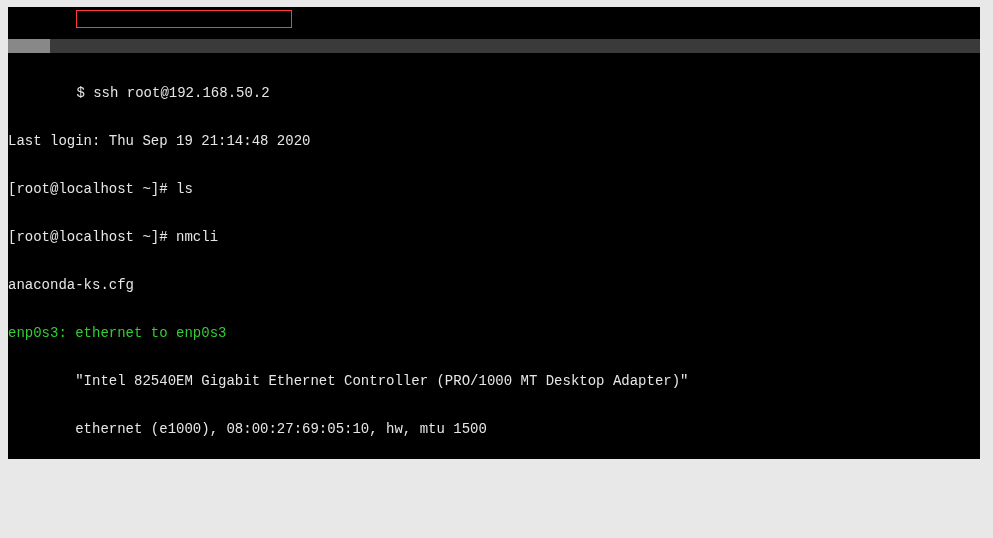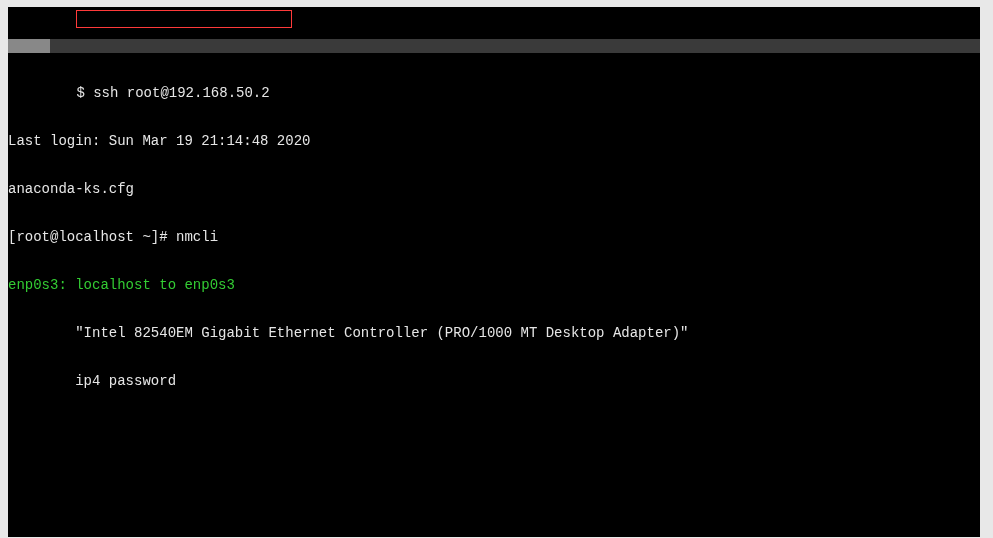--- a/index.html
+++ b/index.html
@@ -10,21 +10,21 @@
     line-height: 16px;
     width: 993px;
     height: 538px;
     overflow: hidden;
     position: relative;
   }
   .terminal {
     background: #000000;
     color: #dcdcdc;
     width: 972px;
-    height: 530px;
+    height: 452px;
     position: absolute;
     top: 7px;
     left: 8px;
     padding: 0;
     white-space: pre;
     overflow: hidden;
   }
   .line { min-height: 16px; }
   .green { color: #33cc33; }
   .white { color: #e6e6e6; }
@@ -51,25 +51,27 @@
   }
 </style>
 </head>
 <body>
 
 <div class="terminal">
   <div class="titlebar">
     <div class="titlebar-grey"></div>
   </div>
   <div class="line"><span class="white"> </span><span class="white" style="padding-left:60px;">$ ssh root@192.168.50.2</span></div>
-  <div class="line white">Last login: Sun Mar 19 21:14:48 2020</div>
+  <div class="line white">Last login: Thu Sep 19 21:14:48 2020</div>
+  <div class="line white">[root@localhost ~]# ls</div>
+  <div class="line white">[root@localhost ~]# nmcli</div>
   <div class="line white">anaconda-ks.cfg</div>
-  <div class="line white">[root@localhost ~]# nmcli</div>
-  <div class="line green">enp0s3: localhost to enp0s3</div>
+  <div class="line green">enp0s3: ethernet to enp0s3</div>
   <div class="line white">        "Intel 82540EM Gigabit Ethernet Controller (PRO/1000 MT Desktop Adapter)"</div>
+  <div class="line white">        ethernet (e1000), 08:00:27:69:05:10, hw, mtu 1500</div>
   <div class="line white">        ip4 password</div>
   
   
   
   
   
   
   
   
   

